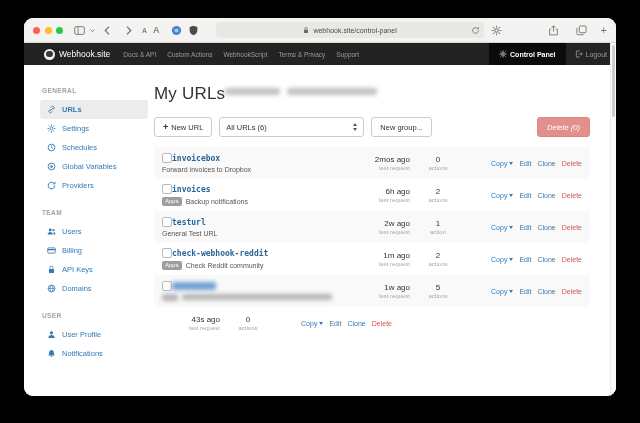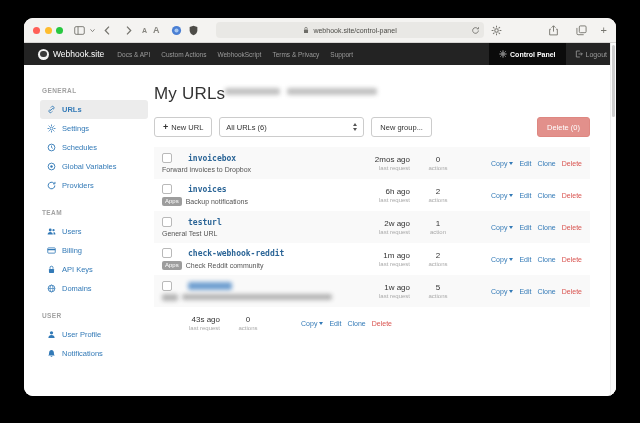--- a/index.html
+++ b/index.html
@@ -17,21 +17,21 @@
   .chevgap{margin:0 5px}
   .alet{font-size:7px;color:#86857f;margin:0 3px;font-weight:bold}
   .alet.big{font-size:9px}
   .urlbar{position:relative;margin-left:14px;width:268px;height:16px;background:#e9e8e5;border-radius:4px;display:flex;align-items:center;justify-content:center;gap:3px;font-size:7px;color:#4c4b47}
   .urlbar .ic{width:8px;height:8px;color:#6e6d68}
   .urlbar .refresh{position:absolute;right:4px;width:9px;height:9px}
   .tb-right{margin-left:auto;display:flex;align-items:center;gap:11px;color:#76756f}
   .tb-right .plus{font-size:11px;color:#76756f;line-height:1;cursor:default}
   .gearpos{margin-left:7px}
   
-  .navbar{height:22px;background:#232323;display:flex;align-items:center;padding-left:14px;font-size:6.5px;color:#9b9b9b}
+  .navbar{height:22px;background:#232323;display:flex;align-items:center;padding-left:20px;font-size:6.5px;color:#9b9b9b}
   .brand{display:flex;align-items:center;gap:4px;color:#fff;font-size:8.5px;margin-right:13px;cursor:pointer}
   .brand-logo{width:11px;height:11px;border-radius:50%;background:#f2f2f2;display:flex;align-items:center;justify-content:center}
   .brand-logo::after{content:"";width:6.5px;height:6.5px;border-radius:50%;background:#3a3a3a}
   .nav-link{margin-right:11px;cursor:pointer;white-space:nowrap}
   .nav-right{margin-left:auto;display:flex;align-items:stretch;height:100%}
   .nav-cp{background:#0b0b0b;color:#fff;font-weight:bold;display:flex;align-items:center;gap:3px;padding:0 10px;font-size:7px;cursor:pointer}
   .nav-cp .ic{width:8px;height:8px;color:#fff}
   .nav-logout{display:flex;align-items:center;gap:3px;padding:0 9px;font-size:7px;color:#9b9b9b;cursor:pointer}
   .nav-logout .ic{width:8px;height:8px;color:#9b9b9b}
   
@@ -56,21 +56,21 @@
   .sel-arrows{display:flex;flex-direction:column;gap:1.5px;align-items:center}
   .tri{width:0;height:0;border-left:2.5px solid transparent;border-right:2.5px solid transparent}
   .tri.up{border-bottom:3px solid #555}
   .tri.down{border-top:3px solid #555}
   .btn-delete{margin-left:auto;background:#e2908b;border:1px solid #de8781;color:#fff;font-size:7.5px;height:20px;padding:0 9px;border-radius:3px;display:flex;align-items:center;cursor:pointer}
   
   .table{margin-top:10px}
   .trow{display:flex;align-items:center;min-height:32px;padding:4px 8px;box-sizing:border-box}
   .trow:nth-child(odd){background:#f9f9f9}
   .row-left{flex:1;min-width:0}
-  .l1{display:flex;align-items:center;gap:16px}
+  .l1{display:flex;align-items:center;gap:0}
   .cb{width:8px;height:8px;border:1px solid #b9b9b9;border-radius:2px;background:#fff;flex-shrink:0;cursor:pointer}
   .url-name{font-family:"DejaVu Sans Mono","Liberation Mono",monospace;font-size:8px;font-weight:bold;color:#2a6496;text-decoration:none;cursor:pointer}
   .l2{display:flex;align-items:center;gap:4px;margin-top:2.5px}
   .badge{background:#9d9d9d;color:#fff;font-size:6px;padding:1px 3px;border-radius:2px;line-height:1.2}
   .desc{font-size:7px;color:#555}
   .col-time{width:58px;text-align:right;flex-shrink:0}
   .time{font-size:8px;color:#333}
   .sub{font-size:6px;color:#a9a9a9;margin-top:1px}
   .col-count{width:56px;text-align:center;flex-shrink:0}
   .count{font-size:8px;color:#333}
@@ -343,21 +343,21 @@
         <div class="select">
           <span>All URLs (6)</span>
           <span class="sel-arrows">
               <span class="tri up"></span>
               <span class="tri down"></span>
             </span>
         </div>
         <button class="btn">
           <span>New group...</span>
         </button>
-        <button class="btn-delete" style="background: rgb(226, 144, 139);">
+        <button class="btn-delete" style="background: rgb(226, 144, 139); font-style: italic;">
           <span>Delete (0)</span>
         </button>
       </div>
       <div class="table" id="url-table">
           <div class="trow">
             <div class="row-left">
               <div class="l1">
                 <span class="cb"></span>
                 <a class="url-name">invoicebox</a>
               </div>

